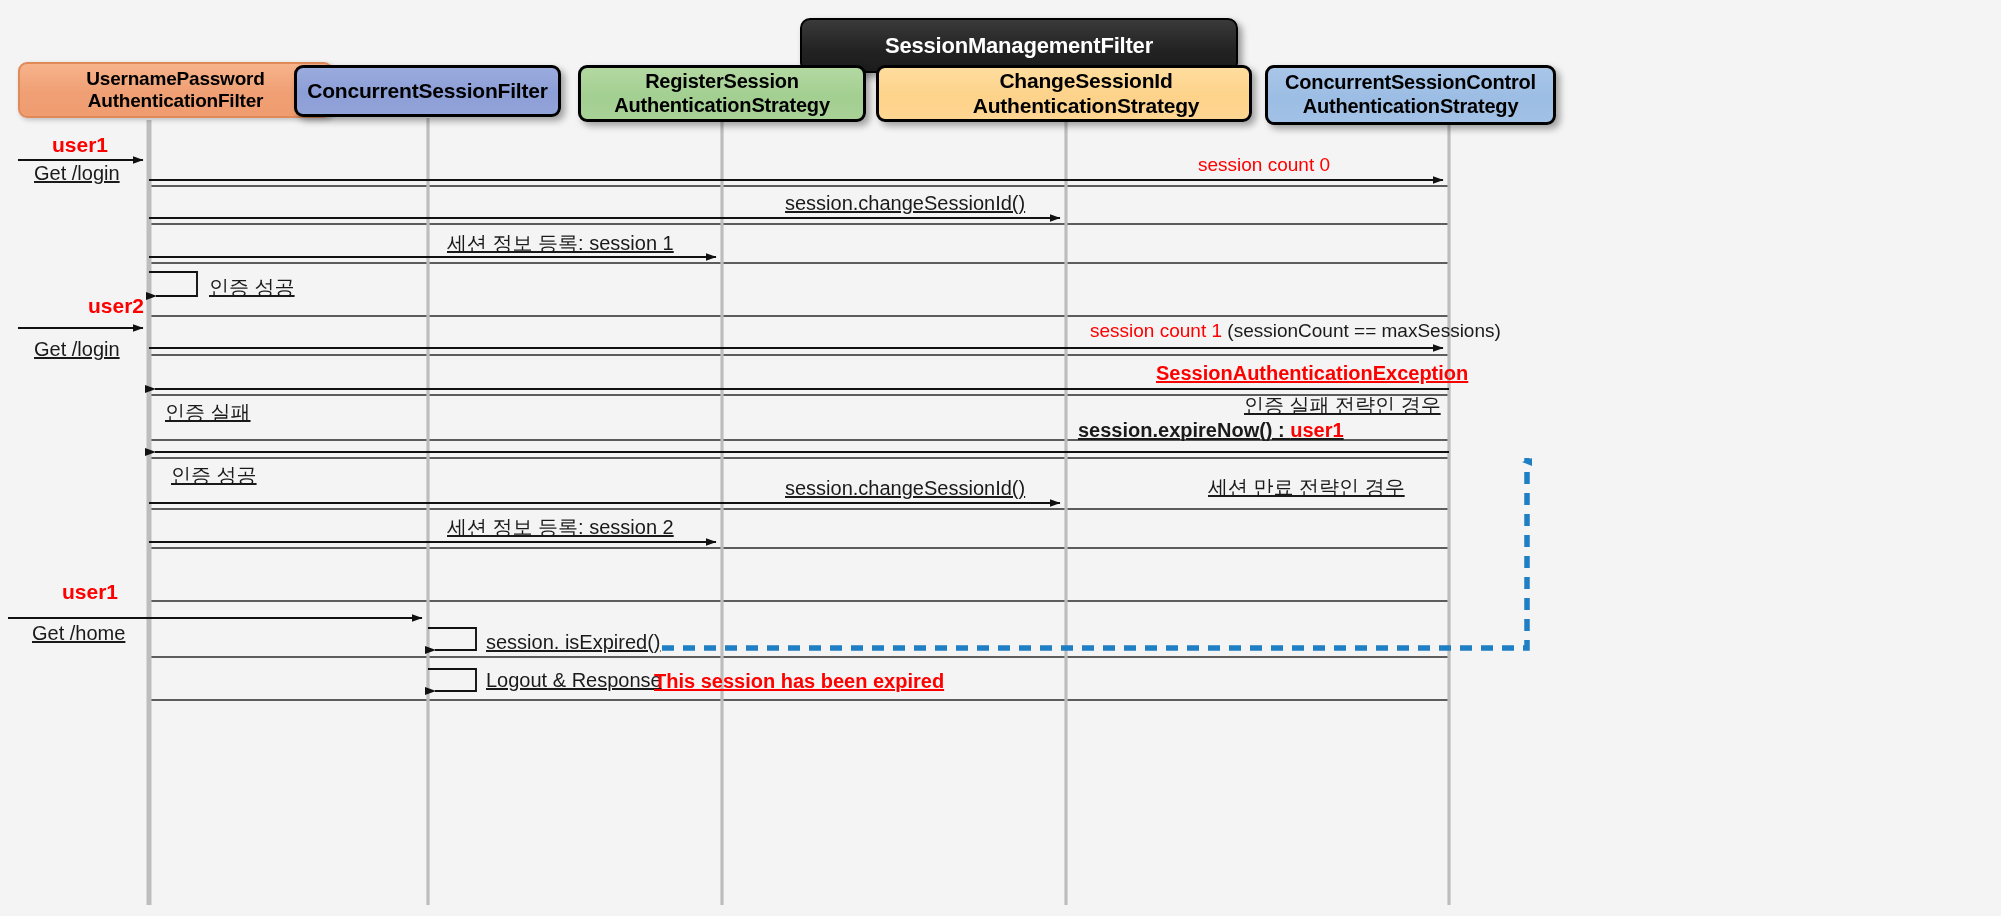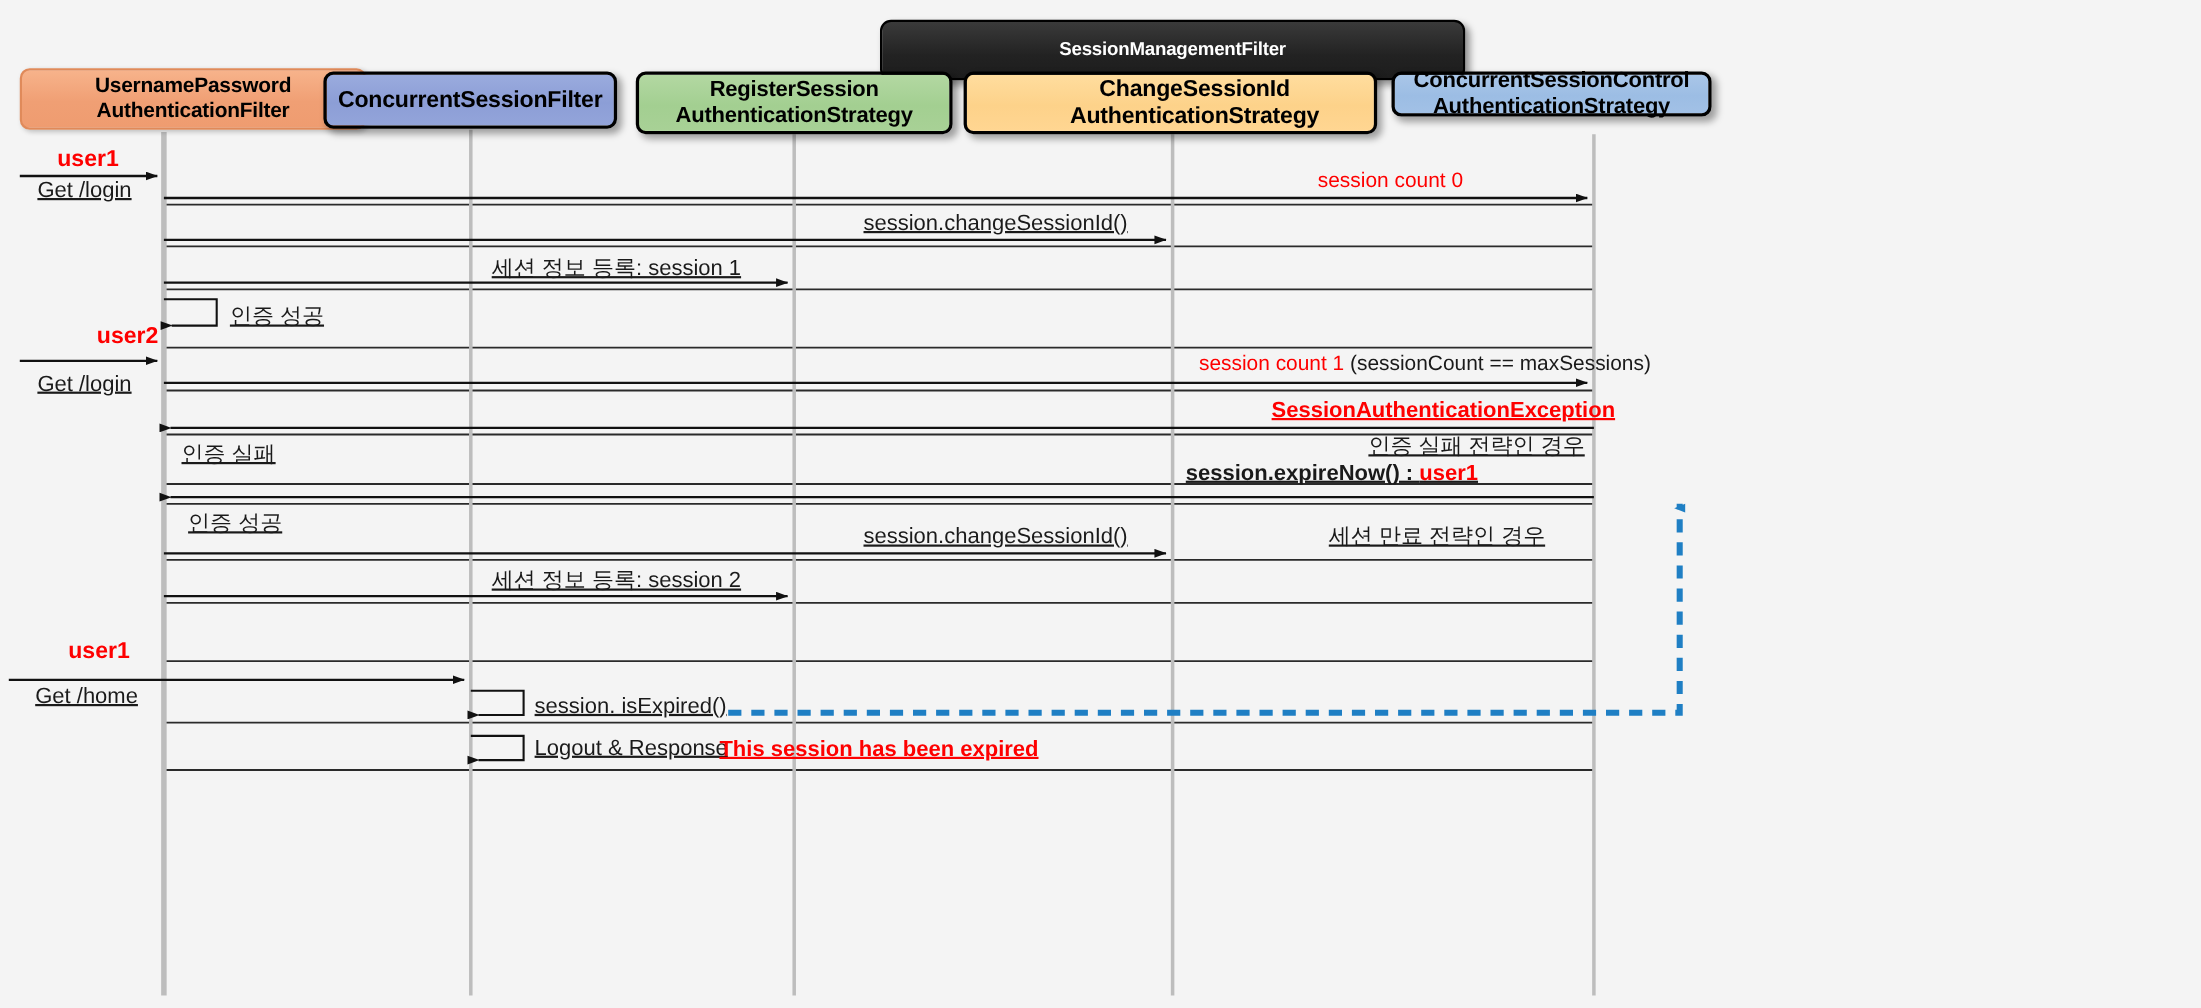--- a/index.html
+++ b/index.html
@@ -41,27 +41,27 @@
     font-size:20px;
     background:linear-gradient(180deg,#b3d8a2 0%,#a3cf91 55%,#a8d196 100%);
   }
   .part-4{ 
     left:876px;top:65px;width:376px;height:57px;
     font-size:21px;
     background:linear-gradient(180deg,#ffdd9e 0%,#fdd28a 55%,#ffd692 100%);
     padding-left:44px;
   }
   .part-5{ 
-    left:1265px;top:65px;width:291px;height:41px;
+    left:1265px;top:65px;width:291px;height:60px;
     font-size:20px;
     background:linear-gradient(180deg,#a9c6e8 0%,#9cbde4 55%,#a2c1e6 100%);
   }
   .part-group{ 
-    left:800px;top:18px;width:532px;height:55px;
-    font-size:17px;color:#fff;
+    left:800px;top:18px;width:438px;height:55px;
+    font-size:22px;color:#fff;
     background:linear-gradient(180deg,#3a3a3a 0%,#222 60%,#1d1d1d 100%);
     border:2px solid #000;border-radius:10px;
     z-index:5;
     box-shadow:4px 4px 7px rgba(0,0,0,.4);
   }
 
   
   .lbl{position:absolute;white-space:nowrap;z-index:4;color:#1a1a1a;}
   .red{color:#fe0000;}
   .bold{font-weight:bold;}

